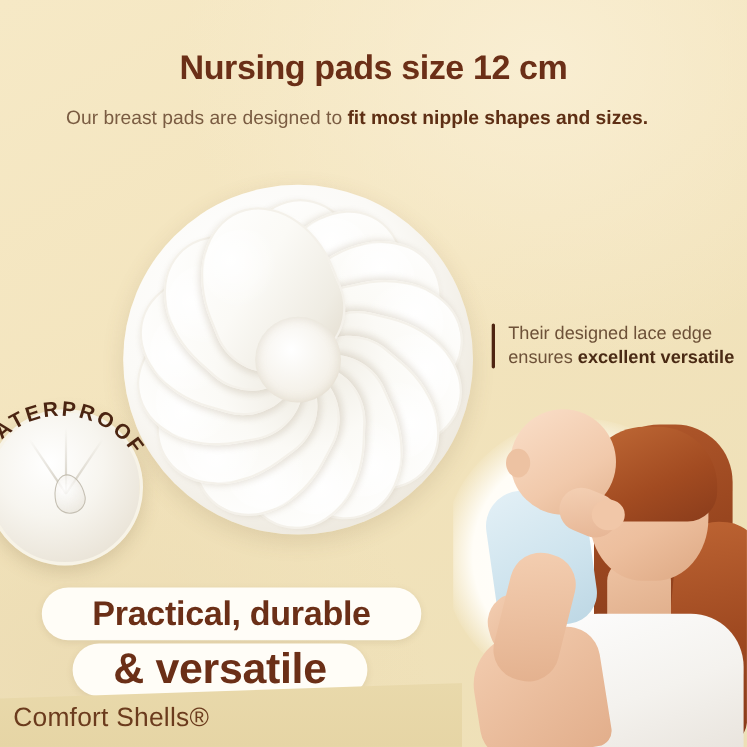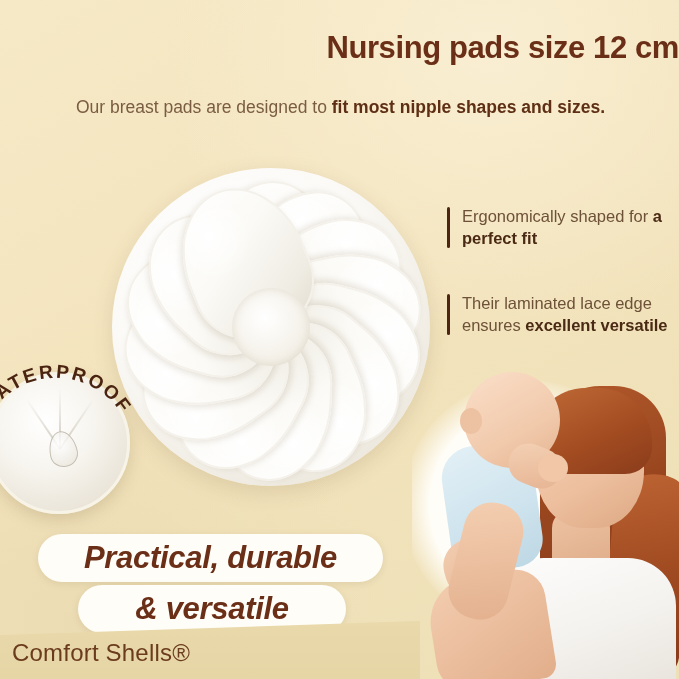--- a/index.html
+++ b/index.html
@@ -11,26 +11,26 @@
   #stage{
     position:relative;width:679px;height:679px;overflow:hidden;
     background:
       radial-gradient(ellipse 80% 70% at 72% 8%,  #f9eed2 0%, rgba(249,238,210,0) 60%),
       radial-gradient(ellipse 70% 60% at 12% 92%, #ecdcb3 0%, rgba(236,220,179,0) 65%),
       linear-gradient(150deg, #f6e9c6 0%, #f3e4bd 45%, #eddfb6 100%);
   }
 
   
   .title{
-    position:absolute;top:30px;left:0;width:679px;text-align:right;
+    position:absolute;top:44px;left:0;width:679px;text-align:center;
     font-size:31px;font-weight:700;letter-spacing:-.4px;
     color:#6b2f17;
   }
   .subtitle{
-    position:absolute;top:95px;left:42px;width:563px;text-align:right;
+    position:absolute;top:95px;left:60px;width:563px;text-align:left;
     font-size:17.5px;line-height:1.45;color:#7a5c42;
   }
   .subtitle b{color:#5e2f14;font-weight:700;}
 
   
   .product{
     position:absolute;left:112px;top:168px;width:318px;height:318px;
     border-radius:50%;
     background:
       radial-gradient(circle at 38% 32%, #ffffff 0%, #fbfaf7 45%, #f0ece3 72%, #e4ddd0 100%);
@@ -176,24 +176,23 @@
     left:126px;top:92px;width:30px;height:28px;border-radius:50%;
     background:#f1c7a8;
   }
 
   
   .pill{
     position:absolute;background:#fffdf7;border-radius:30px;
     display:flex;align-items:center;justify-content:center;
     color:#6b2f17;font-weight:700;letter-spacing:-.3px;
     box-shadow:0 2px 7px rgba(130,105,70,.14);
-    font-style:italic;
   }
   #pill-1{left:38px;top:534px;width:345px;height:48px;font-size:31px;}
-  #pill-2{left:78px;top:585px;width:268px;height:48px;font-size:31px;}
+  #pill-2{left:66px;top:585px;width:268px;height:48px;font-size:39px;}
 
   
   .band{
     position:absolute;left:0;bottom:0;width:420px;height:58px;
     background:linear-gradient(180deg,#e9d9ab 0%,#e6d5a5 100%);
     clip-path:polygon(0 14px, 420px 0, 420px 58px, 0 58px);
   }
   .brand{
     position:absolute;left:12px;bottom:12px;
     font-size:24px;color:#6b3b1d;letter-spacing:.2px;
@@ -235,28 +234,23 @@
       <div class="drop"></div>
     </div>
     <svg class="arcwrap" viewBox="0 0 188 188">
       <defs>
         <path id="wp-arc" d="M 16,110 A 78,78 0 0 1 172,110" fill="none"></path>
       </defs>
       <text><textPath href="#wp-arc" startOffset="50%" text-anchor="middle" id="wp-label">WATERPROOF</textPath></text>
     </svg>
   </div>
 
-  <div class="callout" id="callout-1">
-    <div class="txt">
-      <span>Ergonomically shaped for </span><b>a perfect fit</b>
-    </div>
-  </div>
   <div class="callout" id="callout-2">
     <div class="txt">
-      <span>Their laminated lace edge ensures </span><b>excellent versatile</b>
+      <span>Their designed lace edge ensures </span><b>excellent versatile</b>
     </div>
   </div>
 
   <div class="photo">
     <div class="glow"></div>
     <div class="ph mom-hair-back"></div>
     <div class="ph mom-pony"></div>
     <div class="ph mom-neck"></div>
     <div class="ph mom-body"></div>
     <div class="ph mom-head"></div>

